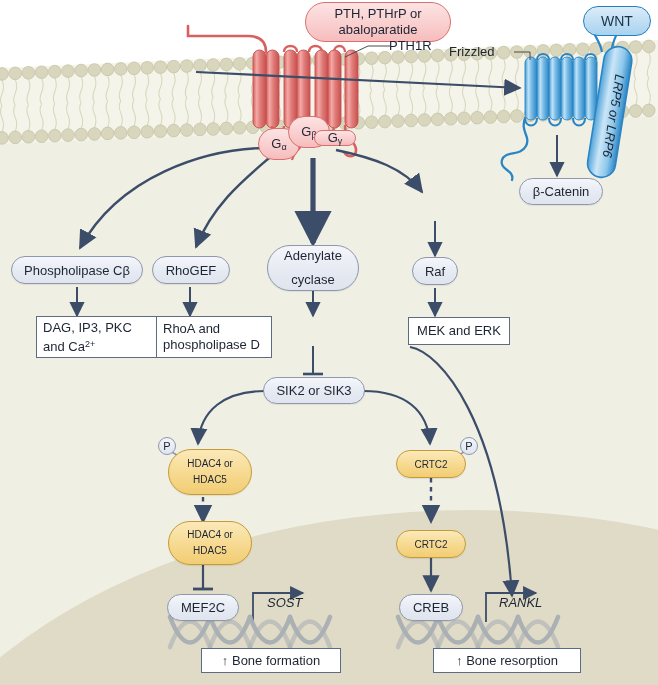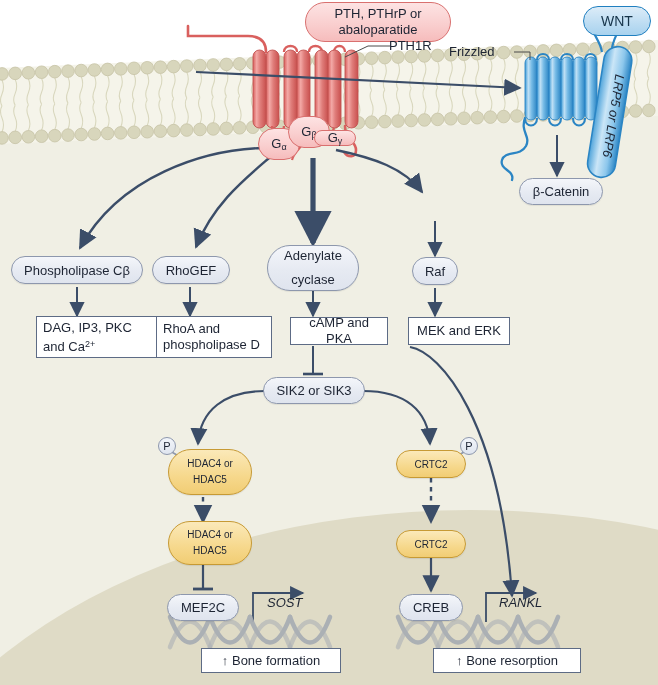--- a/index.html
+++ b/index.html
@@ -469,23 +469,20 @@
   <div class="node oval" style="left:152px;top:256px;width:78px;height:28px;">
     <span>RhoGEF</span>
   </div>
   <div class="node rect" style="left:132px;top:316px;width:116px;height:42px;">
     <span>RhoA and<br>phospholipase D</span>
   </div>
 
   <div class="node oval" style="left:267px;top:245px;width:92px;height:46px;flex-direction:column;">
     <span style="line-height:24px;">Adenylate<br>cyclase</span>
   </div>
-  <div class="node rect rectc" style="left:266px;top:317px;width:98px;height:28px;justify-content:center;">
-    <span>cAMP and PKA</span>
-  </div>
 
   <div class="node oval" style="left:412px;top:257px;width:46px;height:28px;">
     <span>Raf</span>
   </div>
   <div class="node rect rectc" style="left:384px;top:317px;width:102px;height:28px;justify-content:center;">
     <span>MEK and ERK</span>
   </div>
 
   <div class="node oval" style="left:263px;top:377px;width:102px;height:27px;">
     <span>SIK2 or SIK3</span>

